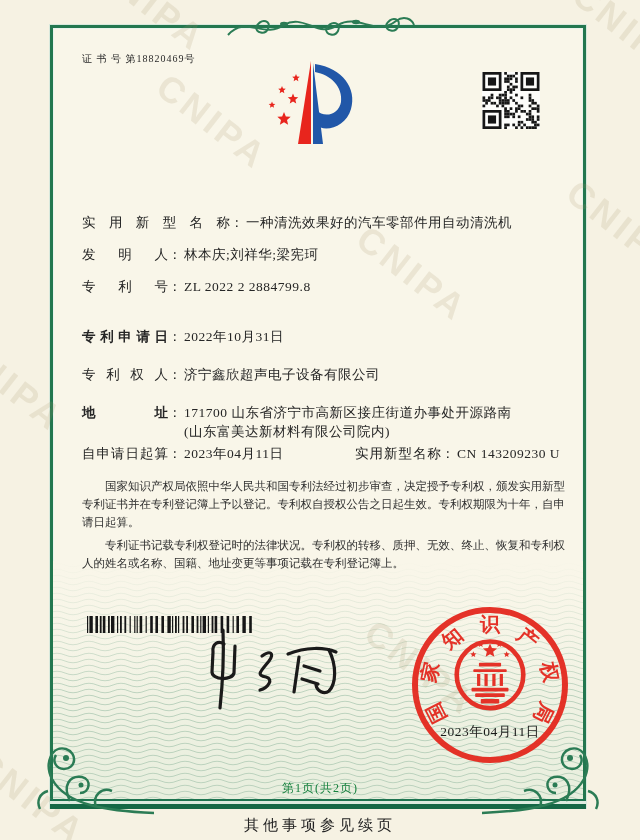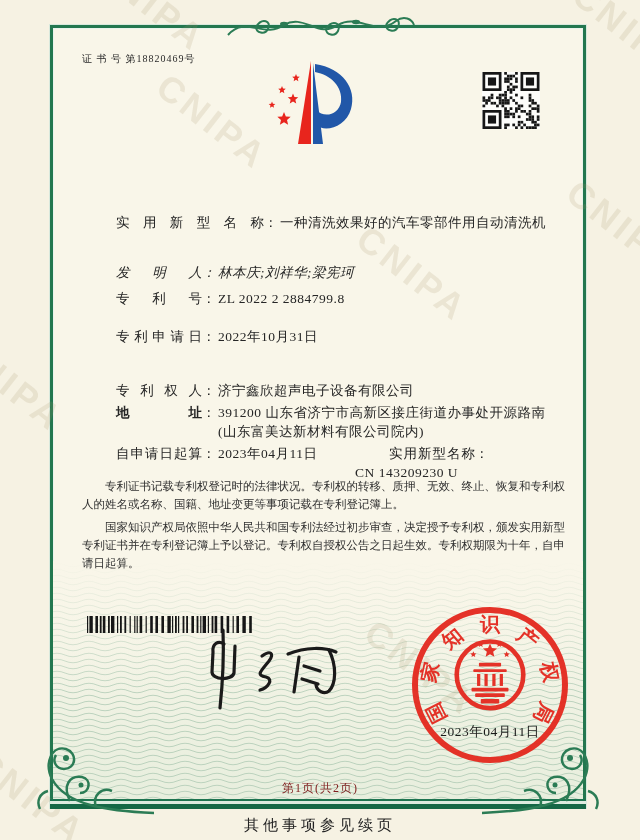--- a/index.html
+++ b/index.html
@@ -30,39 +30,39 @@
   }
   .cert-no{position:absolute;left:82px;top:52px;font-size:10px;color:#2a2a2a;letter-spacing:1px;z-index:4;}
   .logo{position:absolute;left:262px;top:58px;z-index:4;}
   .qr{position:absolute;left:482px;top:72px;width:58px;height:57px;background:#fdfdfb;z-index:4;}
   .title{
     position:absolute;left:0;top:155px;width:100%;text-align:center;z-index:4;
     font-size:36px;font-weight:bold;color:#111;letter-spacing:3px;
   }
   .fields{position:absolute;left:82px;top:213px;right:54px;z-index:4;font-size:13.5px;color:#262626;}
   .frow{position:absolute;left:0;right:0;line-height:19px;}
-  .flabel{display:inline-block;text-align:justify;text-align-last:justify;vertical-align:top;margin-left:34px;}
+  .flabel{display:inline-block;text-align:justify;text-align-last:justify;vertical-align:top;}
   .fcolon{display:inline-block;width:16px;vertical-align:top;}
   .fvalue{display:inline-block;letter-spacing:.5px;vertical-align:top;}
   .fpair2{position:absolute;top:0;}
   .paras{position:absolute;left:82px;top:477px;width:488px;z-index:4;}
   .paras p{margin:0 0 5px 0;font-size:11.5px;line-height:18px;color:#303030;text-indent:2em;}
   .barcode{position:absolute;left:87px;top:616px;z-index:4;}
   .director{position:absolute;left:88px;top:662px;z-index:4;
     font-family:"Liberation Sans","DejaVu Sans",sans-serif;font-size:15px;color:#1a1a1a;line-height:26px;}
   .signature{position:absolute;left:196px;top:628px;z-index:4;}
   .seal{position:absolute;left:412px;top:607px;width:156px;height:156px;z-index:5;opacity:.95;}
   .seal .ring{position:absolute;inset:0;border:6px solid #e4281e;border-radius:50%;}
   .seal .arc-char{position:absolute;width:22px;height:22px;text-align:center;
     font-size:20px;font-weight:bold;color:#e4281e;line-height:22px;}
   .seal .emblem{position:absolute;left:41px;top:24px;}
   .seal-date{position:absolute;left:0;top:116px;width:100%;text-align:center;
     font-size:13.5px;color:#101010;letter-spacing:.5px;}
   .page-num{position:absolute;left:0;top:780px;width:100%;text-align:center;
-    font-size:12px;color:#7f1d1d;z-index:4;letter-spacing:1px;}
+    font-size:12px;color:#15803d;z-index:4;letter-spacing:1px;}
   .footer-note{position:absolute;left:0;top:816px;width:100%;text-align:center;
     font-size:15px;color:#222;letter-spacing:4px;z-index:4;}
   .flourish{position:absolute;z-index:7;}
   .flourish-top{left:226px;top:5px;}
   .flourish-bl{left:26px;top:731px;}
   .flourish-br{left:480px;top:731px;transform:scaleX(-1);}
 </style>
 </head>
 <body>
 
@@ -268,31 +268,31 @@
         <rect x="16" y="2" width="3" height="3" fill="#161616"></rect>
         <rect x="0" y="14" width="7" height="7" fill="#161616"></rect>
         <rect x="1" y="15" width="5" height="5" fill="#fdfdfb"></rect>
         <rect x="2" y="16" width="3" height="3" fill="#161616"></rect>
       </svg>
   </div>
 
 
   <div class="fields" id="fields">
       <div class="frow" style="top: 0px;"><span class="flabel" style="width: 148px;">实用新型名称</span><span class="fcolon">：</span><span class="fvalue">一种清洗效果好的汽车零部件用自动清洗机</span></div>
-      <div class="frow" style="top: 50px; font-style: italic;"><span class="flabel" style="width: 86px;">发明人</span><span class="fcolon">：</span><span class="fvalue">林本庆;刘祥华;梁宪珂</span></div>
-      <div class="frow" style="top: 76px;"><span class="flabel" style="width: 86px;">专利号</span><span class="fcolon">：</span><span class="fvalue">ZL 2022 2 2884799.8</span></div>
-      <div class="frow" style="top: 114px;"><span class="flabel" style="width: 86px;">专利申请日</span><span class="fcolon">：</span><span class="fvalue">2022年10月31日</span></div>
-      <div class="frow" style="top: 168px;"><span class="flabel" style="width: 86px;">专利权人</span><span class="fcolon">：</span><span class="fvalue">济宁鑫欣超声电子设备有限公司</span></div>
-      <div class="frow" style="top: 190px;"><span class="flabel" style="width: 86px; font-weight: bold;">地址</span><span class="fcolon">：</span><span class="fvalue" style="width: 340px;">391200 山东省济宁市高新区接庄街道办事处开源路南(山东富美达新材料有限公司院内)</span></div>
+      <div class="frow" style="top: 32px;"><span class="flabel" style="width: 86px;">发明人</span><span class="fcolon">：</span><span class="fvalue">林本庆;刘祥华;梁宪珂</span></div>
+      <div class="frow" style="top: 64px;"><span class="flabel" style="width: 86px;">专利号</span><span class="fcolon">：</span><span class="fvalue">ZL 2022 2 2884799.8</span></div>
+      <div class="frow" style="top: 114px;"><span class="flabel" style="width: 86px; font-weight: bold;">专利申请日</span><span class="fcolon">：</span><span class="fvalue">2022年10月31日</span></div>
+      <div class="frow" style="top: 152px;"><span class="flabel" style="width: 86px;">专利权人</span><span class="fcolon">：</span><span class="fvalue">济宁鑫欣超声电子设备有限公司</span></div>
+      <div class="frow" style="top: 190px;"><span class="flabel" style="width: 86px; font-weight: bold;">地址</span><span class="fcolon">：</span><span class="fvalue" style="width: 340px;">171700 山东省济宁市高新区接庄街道办事处开源路南(山东富美达新材料有限公司院内)</span></div>
       <div class="frow" style="top: 231px;"><span class="flabel" style="width: 86px;">自申请日起算</span><span class="fcolon">：</span><span class="fvalue">2023年04月11日</span><span class="fpair2" style="left: 273px;"><span class="flabel" style="width: 86px;">实用新型名称</span><span class="fcolon">：</span><span class="fvalue">CN 143209230 U</span></span></div>
     </div>
 
   <div class="paras">
+    <p>国家知识产权局依照中华人民共和国专利法经过初步审查，决定授予专利权，颁发实用新型专利证书并在专利登记簿上予以登记。专利权自授权公告之日起生效。专利权期限为十年，自申请日起算。</p>
     <p>专利证书记载专利权登记时的法律状况。专利权的转移、质押、无效、终止、恢复和专利权人的姓名或名称、国籍、地址变更等事项记载在专利登记簿上。</p>
-    <p>国家知识产权局依照中华人民共和国专利法经过初步审查，决定授予专利权，颁发实用新型专利证书并在专利登记簿上予以登记。专利权自授权公告之日起生效。专利权期限为十年，自申请日起算。</p>
   </div>
 
   <div class="barcode">
     <svg id="barcode-svg" width="166" height="17">
         <rect x="0" y="0" width="1.2" height="17" fill="#161616"></rect>
         <rect x="2.4" y="0" width="3.4" height="17" fill="#161616"></rect>
         <rect x="8.4" y="0" width="2.6" height="17" fill="#161616"></rect>
         <rect x="12.8" y="0" width="1.8" height="17" fill="#161616"></rect>
         <rect x="15.8" y="0" width="2.6" height="17" fill="#161616"></rect>
         <rect x="21.000000000000004" y="0" width="1.8" height="17" fill="#161616"></rect>

